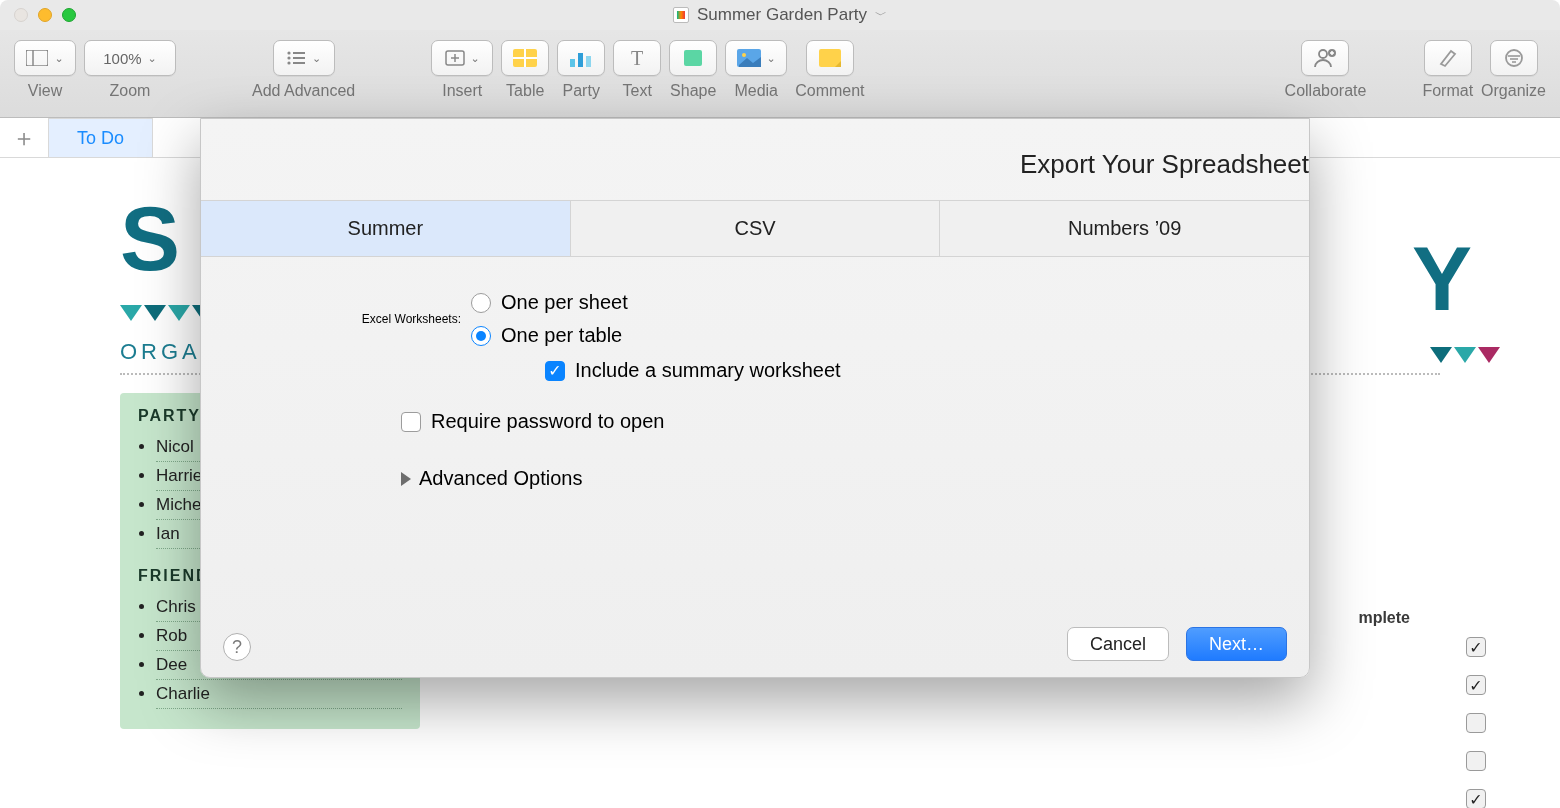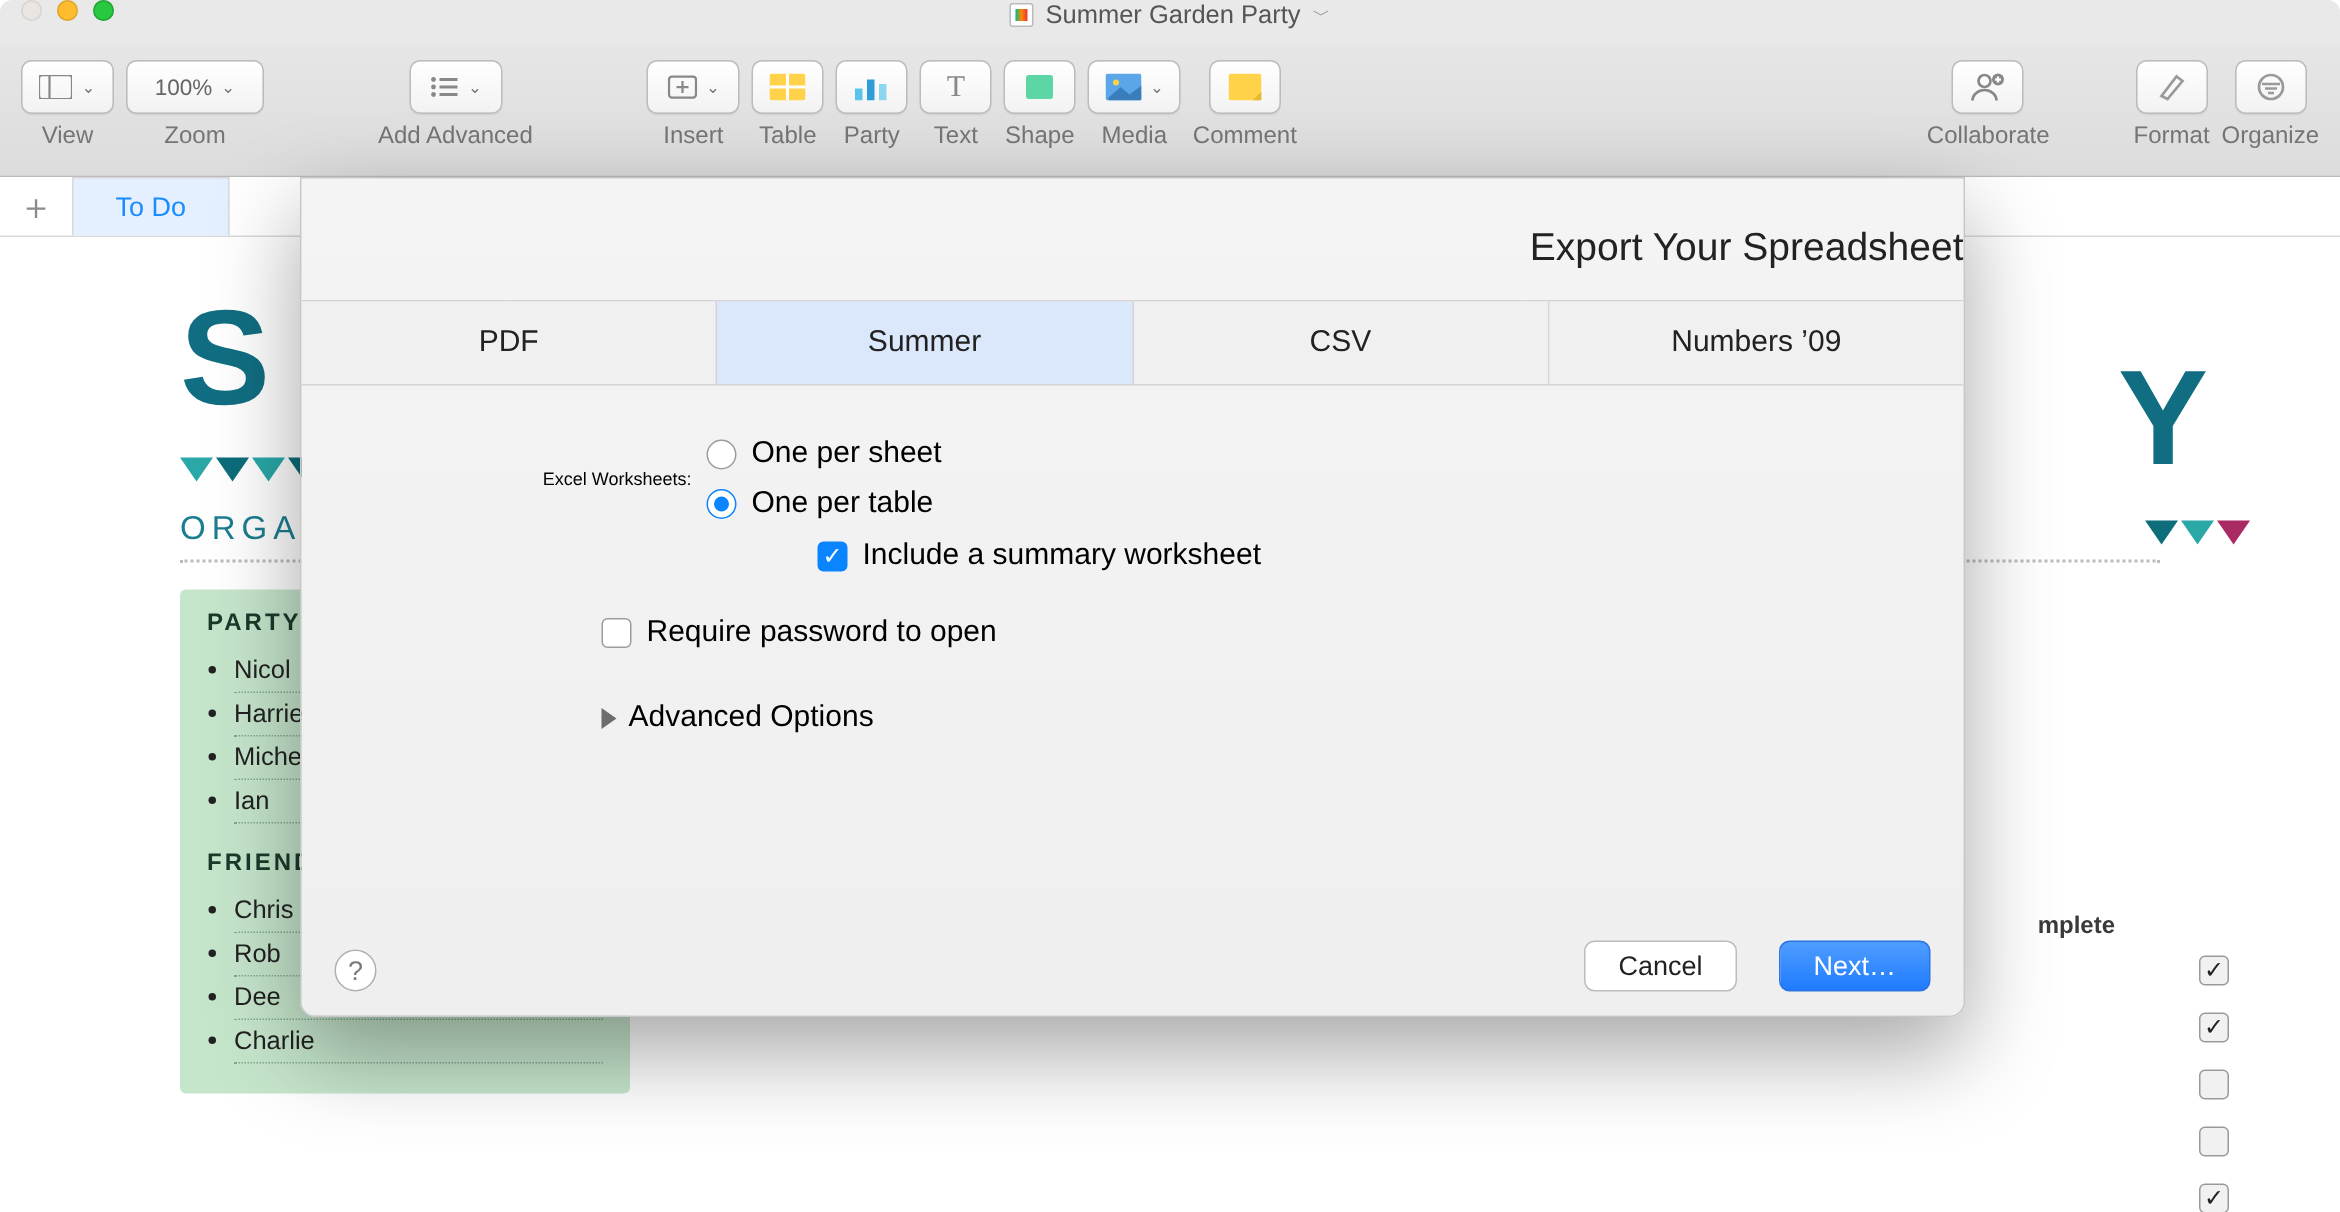--- a/index.html
+++ b/index.html
@@ -1,19 +1,19 @@
 <!DOCTYPE html>
 <html><head>
 <meta charset="utf-8">
 <style>
 * { box-sizing: border-box; margin: 0; padding: 0; font-family: -apple-system, "Helvetica Neue", Helvetica, Arial, sans-serif; }
 body { width: 1560px; height: 808px; background: #fff; overflow: hidden; position: relative; }
 
 
-.titlebar { height: 30px; background: #e9e9e9; display: flex; padding: 0 14px; position: relative; border-top-left-radius: 8px; border-top-right-radius: 8px; }
+.titlebar { height: 30px; background: #e9e9e9; display: flex; align-items: center; padding: 0 14px; position: relative; border-top-left-radius: 8px; border-top-right-radius: 8px; }
 .traffic { display: flex; gap: 10px; }
 .traffic span { width: 14px; height: 14px; border-radius: 50%; display: inline-block; }
 .tl-close { background: #e9e5e1; border: 1px solid #d7d3cf; }
 .tl-min  { background: #febc2e; border: 1px solid #e0a528; }
 .tl-zoom { background: #28c840; border: 1px solid #1fa532; }
 .title-center { position: absolute; left: 50%; transform: translateX(-50%); display: flex; align-items: center; gap: 8px; color: #555; font-size: 17px; }
 .title-center .doc-icon { width: 16px; height: 16px; background: #fff; border: 1px solid #bbb; border-radius: 2px; display: inline-flex; align-items: center; justify-content: center; }
 .title-center .doc-icon::before { content: ""; width: 8px; height: 8px; background: linear-gradient(90deg,#0b8,#f80,#e33); }
 .title-center .chev { font-size: 12px; color: #999; }
 
@@ -67,21 +67,21 @@
 .radio { width: 20px; height: 20px; border: 1.5px solid #9c9c9c; border-radius: 50%; display: inline-flex; align-items: center; justify-content: center; margin-right: 10px; background: #fff; }
 .radio.sel { border-color: #0a84ff; }
 .radio.sel::after { content: ""; width: 10px; height: 10px; border-radius: 50%; background: #0a84ff; }
 .check { width: 20px; height: 20px; border-radius: 4px; border: 1.5px solid #9c9c9c; background: #fff; display: inline-flex; align-items: center; justify-content: center; margin-right: 10px; font-size: 16px; }
 .check.on { background: #0a84ff; border-color: #0a84ff; color: #fff; }
 .form .sub { margin-left: 304px; margin-top: 12px; display: flex; align-items: center; }
 .form .pwd { margin-top: 28px; display: flex; align-items: center; margin-left: 160px; }
 .form .adv { margin-top: 34px; margin-left: 160px; display: flex; align-items: center; gap: 8px; }
 .adv .tri { width: 0; height: 0; border-top: 7px solid transparent; border-bottom: 7px solid transparent; border-left: 10px solid #6d6d6d; }
 
-.modal-footer { position: absolute; bottom: 16px; right: 22px; display: flex; gap: 28px; align-items: center; }
+.modal-footer { position: absolute; bottom: 16px; right: 22px; display: flex; gap: 17px; align-items: center; }
 .help { position: absolute; bottom: 16px; left: 22px; width: 28px; height: 28px; border-radius: 50%; border: 1.5px solid #b0b0b0; display: flex; align-items: center; justify-content: center; color: #7a7a7a; font-size: 18px; background: #fff; }
 .btn { height: 34px; padding: 0 22px; border-radius: 7px; border: 1px solid #bcbcbc; background: #fff; font-size: 18px; color: #222; }
 .btn.primary { border-color: #2b74e4; background: linear-gradient(#4f9dff,#1f7bff); color: #fff; }
 </style>
 </head>
 <body>
 
 <div class="titlebar">
   <div class="traffic">
     <span class="tl-close"></span>
@@ -301,21 +301,20 @@
         <span class="chk"></span>
         <span class="chk">✓</span>
       </div>
 
   </div>
 </div>
 
 <div class="modal">
   <h2>Export Your Spreadsheet</h2>
   <div class="seg" id="seg-tabs">
-      <div class="seg-item">PDF</div>
       <div class="seg-item sel">Summer</div>
       <div class="seg-item">CSV</div>
       <div class="seg-item">Numbers ’09</div>
     </div>
 
   <div class="form">
     <div class="row">
       <div class="lbl">Excel Worksheets:</div>
       <div class="opts">
         <label style="display:flex;align-items:center;">

